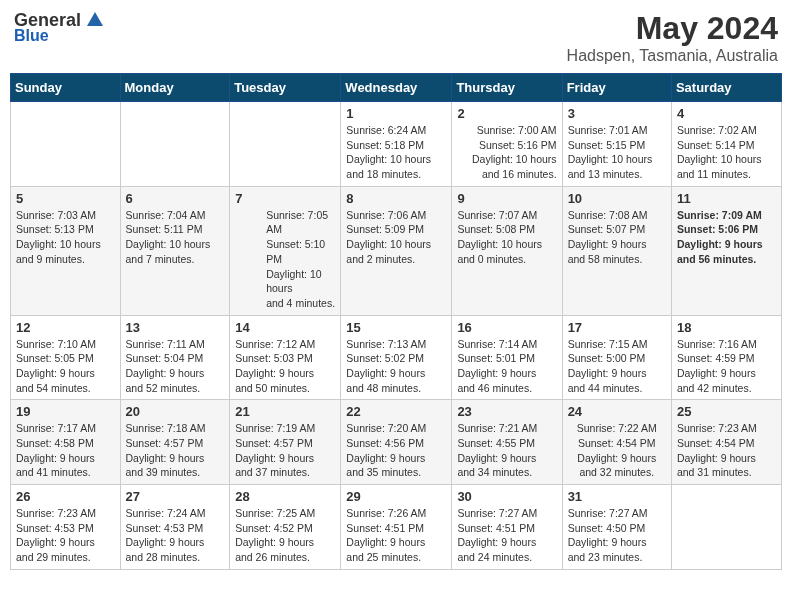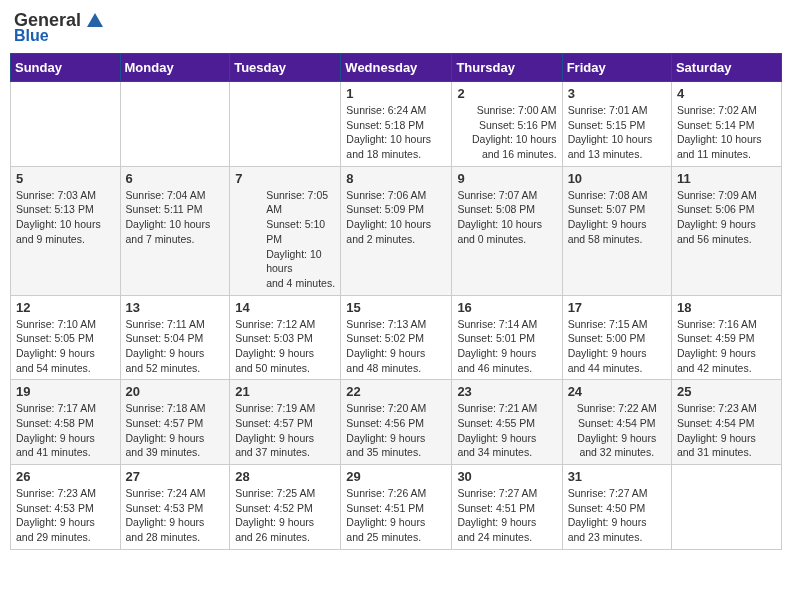--- a/index.html
+++ b/index.html
@@ -17,21 +17,21 @@
       margin-bottom: 8px;
       padding: 0 4px;
     }
     .logo {
       display: flex;
       flex-direction: column;
       align-items: flex-start;
     }
     .logo-text {
       display: flex;
-      align-items: center;
+      align-items: flex-start;
       gap: 2px;
     }
     .logo-general {
       font-size: 18px;
       font-weight: bold;
       color: #333;
     }
     .logo-blue {
       font-size: 16px;
       font-weight: bold;
@@ -53,21 +53,21 @@
     .location {
       font-size: 16px;
       color: #555;
     }
     .calendar {
       width: 100%;
       border-collapse: collapse;
       border: 1px solid #ccc;
     }
     .calendar th {
-      background-color: #4c1d95;
+      background-color: #0c4a6e;
       color: #fff;
       font-size: 13px;
       font-weight: bold;
       padding: 6px 4px;
       text-align: left;
       border: 1px solid #1a4f8a;
     }
     .calendar td {
       vertical-align: top;
       border: 1px solid #ccc;
@@ -101,20 +101,24 @@
 <div class="header">
   <div class="logo">
     <div class="logo-text">
       <span class="logo-general">General</span>
       <svg class="logo-icon" viewBox="0 0 20 20">
         <polygon points="10,2 18,16 2,16" fill="#2563a8"></polygon>
       </svg>
     </div>
     <span class="logo-blue" style="margin-top:-4px;">Blue</span>
   </div>
+  <div class="title-block">
+    <div class="month-year">May 2024</div>
+    <div class="location">Hadspen, Tasmania, Australia</div>
+  </div>
 </div>
 
 <table class="calendar">
   <thead>
     <tr>
     <th>Sunday</th>
         <th>Monday</th>
         <th>Tuesday</th>
         <th>Wednesday</th>
         <th>Thursday</th>
@@ -194,21 +198,21 @@
         </td>
         <td>
           <span class="day-num">10</span>
           <div class="day-info" style="white-space: pre-line;">Sunrise: 7:08 AM
 Sunset: 5:07 PM
 Daylight: 9 hours
 and 58 minutes.</div>
         </td>
         <td>
           <span class="day-num">11</span>
-          <div class="day-info" style="white-space: pre-line;">Sunrise: 7:09 AM
+          <div class="day-info" style="white-space: pre-line; font-weight: bold;">Sunrise: 7:09 AM
 Sunset: 5:06 PM
 Daylight: 9 hours
 and 56 minutes.</div>
         </td>
       </tr>
       <tr>
         <td>
           <span class="day-num">12</span>
           <div class="day-info" style="white-space: pre-line;">Sunrise: 7:10 AM
 Sunset: 5:05 PM

